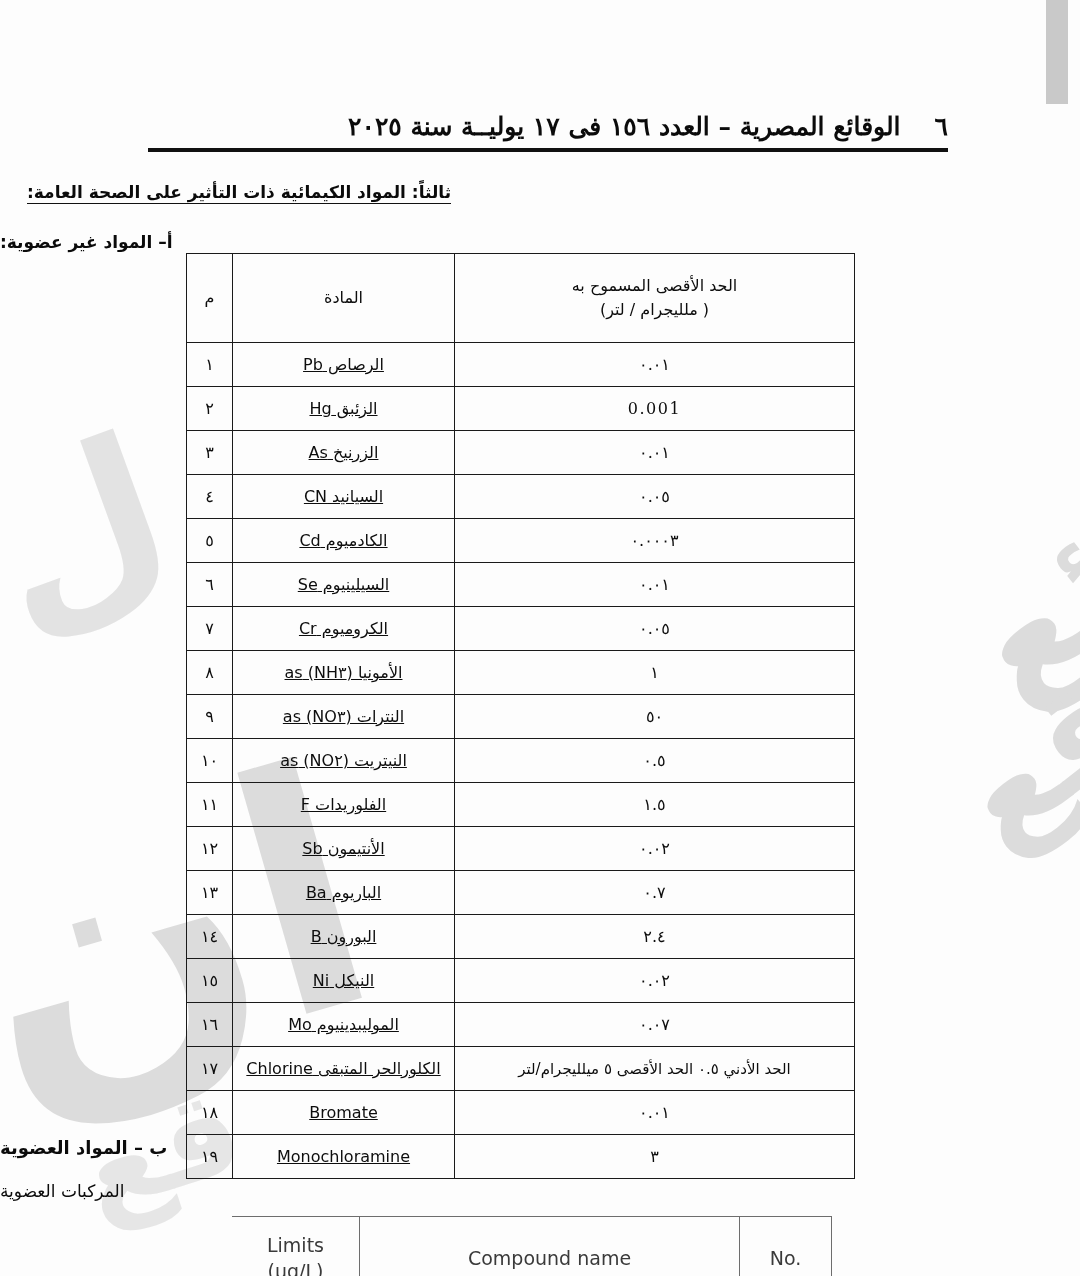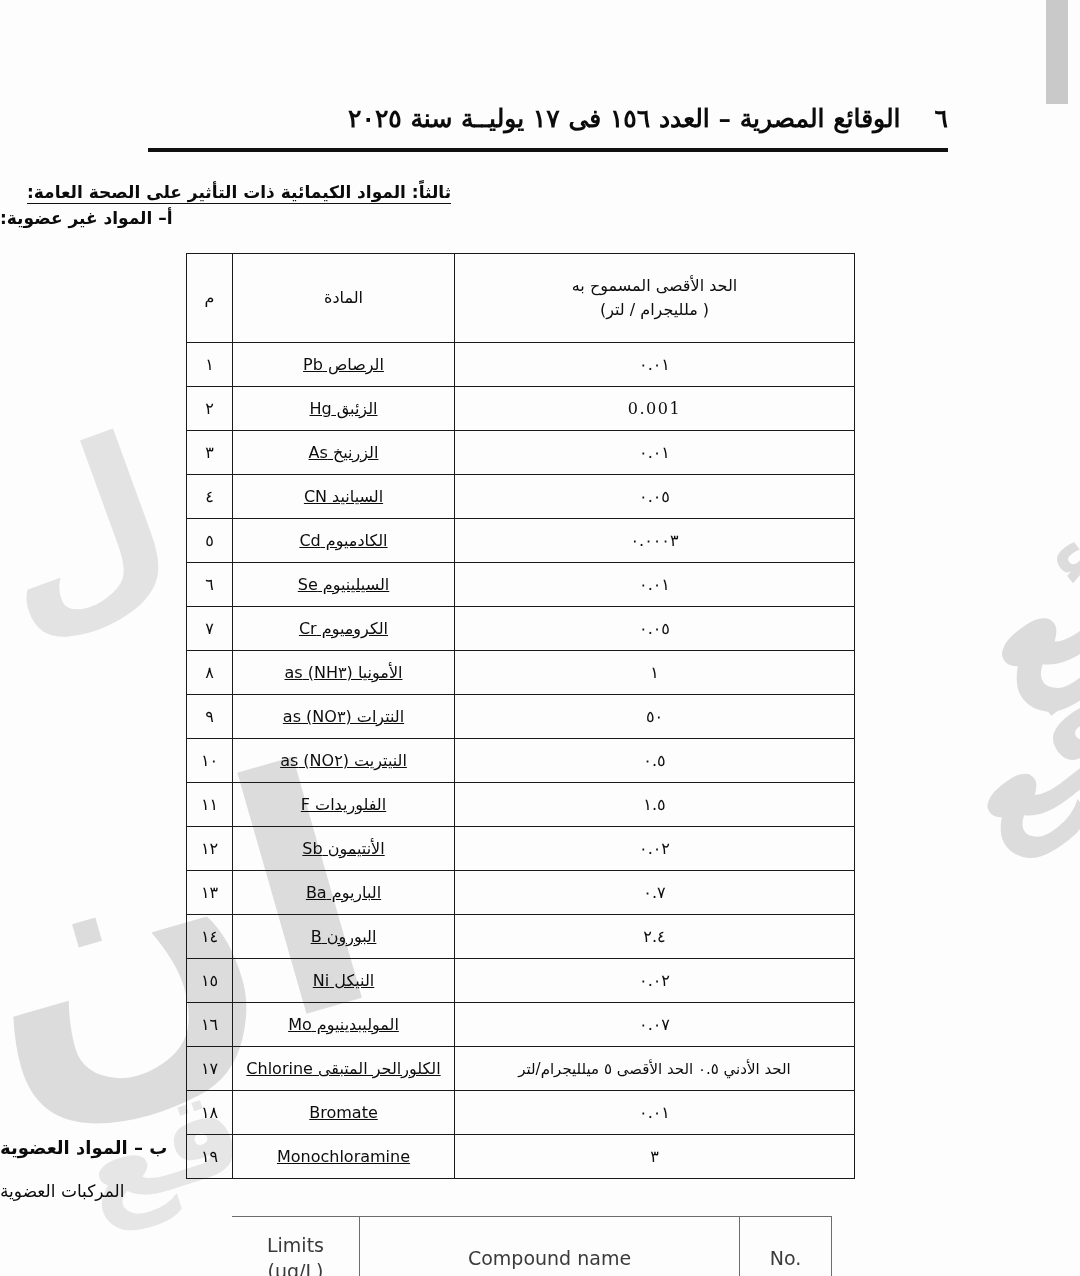--- a/index.html
+++ b/index.html
@@ -90,20 +90,21 @@
   .masthead .page-no {
     font-size: 25px;
     font-weight: 700;
     font-family: "DejaVu Serif", "Liberation Serif", serif;
   }
   .masthead .issue-line {
     font-size: 25px;
     font-weight: 700;
     font-family: "DejaVu Serif", "Liberation Serif", serif;
     white-space: nowrap;
+    margin-top: 8px;
   }
   .rule {
     position: absolute;
     top: 148px;
     left: 148px;
     width: 800px;
     height: 4px;
     background: #111;
   }
 
@@ -119,21 +120,21 @@
     font-weight: 700;
     letter-spacing: 0;
     padding-left: 27px;
   }
   .sec-heading span {
     border-bottom: 1.5px solid #111;
     padding-bottom: 1px;
   }
   .sub-heading {
     position: absolute;
-    top: 208px;
+    top: 232px;
     left: 0;
     width: 928px;
     text-align: left;
     direction: rtl;
     font-size: 17px;
     font-weight: 700;
   }
 
   
   .tbl-wrap {

